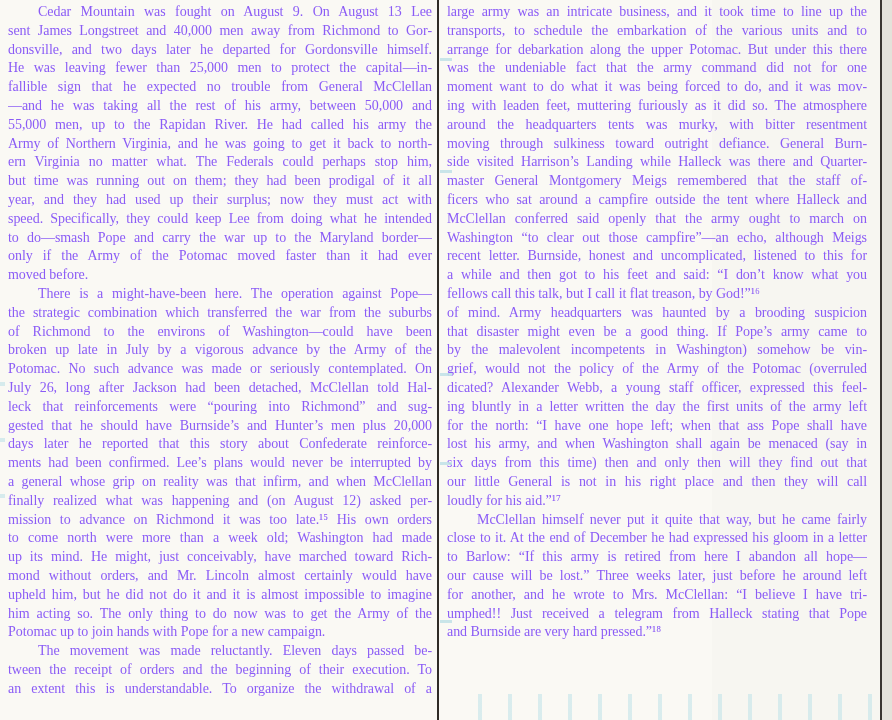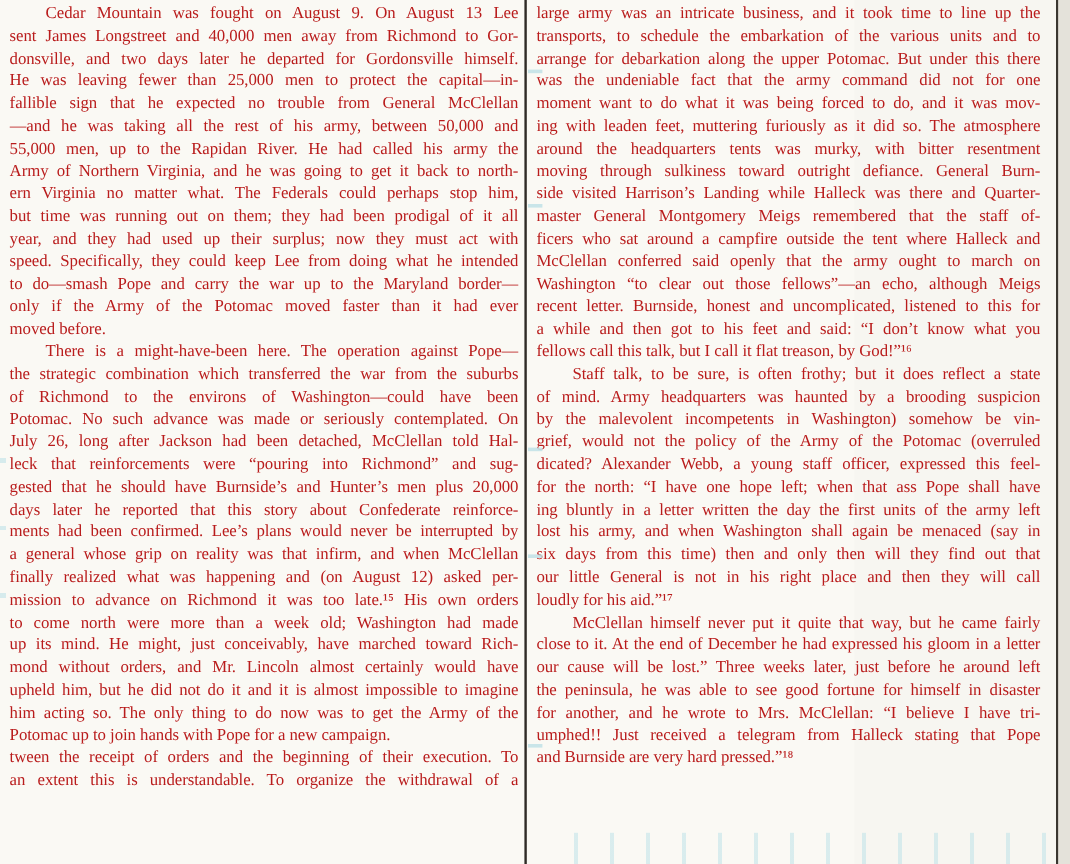--- a/index.html
+++ b/index.html
@@ -6,21 +6,21 @@
     margin: 0; padding: 0;
     width: 892px; height: 720px;
     overflow: hidden;
     background: #f7f6f1;
   }
   .page {
     position: relative;
     width: 712px; height: 720px;
     background: #faf9f4;
     font-family: "Liberation Serif", "DejaVu Serif", serif;
-    color: #b91c1c;
+    color: #8b5cf6;
   }
   .col {
     position: absolute;
     top: 3px;
     font-size: 14px;
     line-height: 18.8px;
     letter-spacing: -0.05px;
   }
   .col-left  { left: 8px;   width: 424px; }
   .col-right { left: 447px; width: 420px; }
@@ -83,37 +83,39 @@
         <div class="line">year, and they had used up their surplus; now they must act with</div>
         <div class="line">speed. Specifically, they could keep Lee from doing what he intended</div>
         <div class="line">to do—smash Pope and carry the war up to the Maryland border—</div>
         <div class="line">only if the Army of the Potomac moved faster than it had ever</div>
         <div class="line flush">moved before.</div>
       </div>
       <div>
         <div class="line indent">There is a might-have-been here. The operation against Pope—</div>
         <div class="line">the strategic combination which transferred the war from the suburbs</div>
         <div class="line">of Richmond to the environs of Washington—could have been</div>
+        <div class="line">broken up late in July by a vigorous advance by the Army of the</div>
         <div class="line">Potomac. No such advance was made or seriously contemplated. On</div>
         <div class="line">July 26, long after Jackson had been detached, McClellan told Hal-</div>
         <div class="line">leck that reinforcements were “pouring into Richmond” and sug-</div>
         <div class="line">gested that he should have Burnside’s and Hunter’s men plus 20,000</div>
         <div class="line">days later he reported that this story about Confederate reinforce-</div>
         <div class="line">ments had been confirmed. Lee’s plans would never be interrupted by</div>
         <div class="line">a general whose grip on reality was that infirm, and when McClellan</div>
         <div class="line">finally realized what was happening and (on August 12) asked per-</div>
         <div class="line">mission to advance on Richmond it was too late.¹⁵ His own orders</div>
         <div class="line">to come north were more than a week old; Washington had made</div>
         <div class="line">up its mind. He might, just conceivably, have marched toward Rich-</div>
         <div class="line">mond without orders, and Mr. Lincoln almost certainly would have</div>
         <div class="line">upheld him, but he did not do it and it is almost impossible to imagine</div>
         <div class="line">him acting so. The only thing to do now was to get the Army of the</div>
         <div class="line flush">Potomac up to join hands with Pope for a new campaign.</div>
       </div>
       <div>
+        <div class="line indent">The movement was made reluctantly. Eleven days passed be-</div>
         <div class="line">tween the receipt of orders and the beginning of their execution. To</div>
         <div class="line">an extent this is understandable. To organize the withdrawal of a</div>
       </div>
     </div>
 
   <div class="rule gutter-rule"></div>
 
   <div class="col col-right" id="col-1">
       <div>
         <div class="line">large army was an intricate business, and it took time to line up the</div>
@@ -121,43 +123,43 @@
         <div class="line">arrange for debarkation along the upper Potomac. But under this there</div>
         <div class="line">was the undeniable fact that the army command did not for one</div>
         <div class="line">moment want to do what it was being forced to do, and it was mov-</div>
         <div class="line">ing with leaden feet, muttering furiously as it did so. The atmosphere</div>
         <div class="line">around the headquarters tents was murky, with bitter resentment</div>
         <div class="line">moving through sulkiness toward outright defiance. General Burn-</div>
         <div class="line">side visited Harrison’s Landing while Halleck was there and Quarter-</div>
         <div class="line">master General Montgomery Meigs remembered that the staff of-</div>
         <div class="line">ficers who sat around a campfire outside the tent where Halleck and</div>
         <div class="line">McClellan conferred said openly that the army ought to march on</div>
-        <div class="line">Washington “to clear out those fellows”—an echo, although Meigs</div>
+        <div class="line">Washington “to clear out those campfire”—an echo, although Meigs</div>
         <div class="line">recent letter. Burnside, honest and uncomplicated, listened to this for</div>
         <div class="line">a while and then got to his feet and said: “I don’t know what you</div>
         <div class="line flush">fellows call this talk, but I call it flat treason, by God!”¹⁶</div>
       </div>
       <div>
-        <div class="line indent">Staff talk, to be sure, is often frothy; but it does reflect a state</div>
         <div class="line">of mind. Army headquarters was haunted by a brooding suspicion</div>
+        <div class="line">that disaster might even be a good thing. If Pope’s army came to</div>
         <div class="line">by the malevolent incompetents in Washington) somehow be vin-</div>
         <div class="line">grief, would not the policy of the Army of the Potomac (overruled</div>
         <div class="line">dicated? Alexander Webb, a young staff officer, expressed this feel-</div>
+        <div class="line">ing bluntly in a letter written the day the first units of the army left</div>
         <div class="line">for the north: “I have one hope left; when that ass Pope shall have</div>
-        <div class="line">ing bluntly in a letter written the day the first units of the army left</div>
         <div class="line">lost his army, and when Washington shall again be menaced (say in</div>
         <div class="line">six days from this time) then and only then will they find out that</div>
         <div class="line">our little General is not in his right place and then they will call</div>
         <div class="line flush">loudly for his aid.”¹⁷</div>
       </div>
       <div>
         <div class="line indent">McClellan himself never put it quite that way, but he came fairly</div>
         <div class="line">close to it. At the end of December he had expressed his gloom in a letter</div>
+        <div class="line">to Barlow: “If this army is retired from here I abandon all hope—</div>
         <div class="line">our cause will be lost.” Three weeks later, just before he around left</div>
-        <div class="line">the peninsula, he was able to see good fortune for himself in disaster</div>
         <div class="line">for another, and he wrote to Mrs. McClellan: “I believe I have tri-</div>
         <div class="line">umphed!! Just received a telegram from Halleck stating that Pope</div>
         <div class="line flush">and Burnside are very hard pressed.”¹⁸</div>
       </div>
     </div>
 
   <div class="rule edge-rule"></div>
   <div class="edge-strip"></div>
 
   <div class="artifact tick" style="left:440px; top:58px;  width:12px;"></div>

